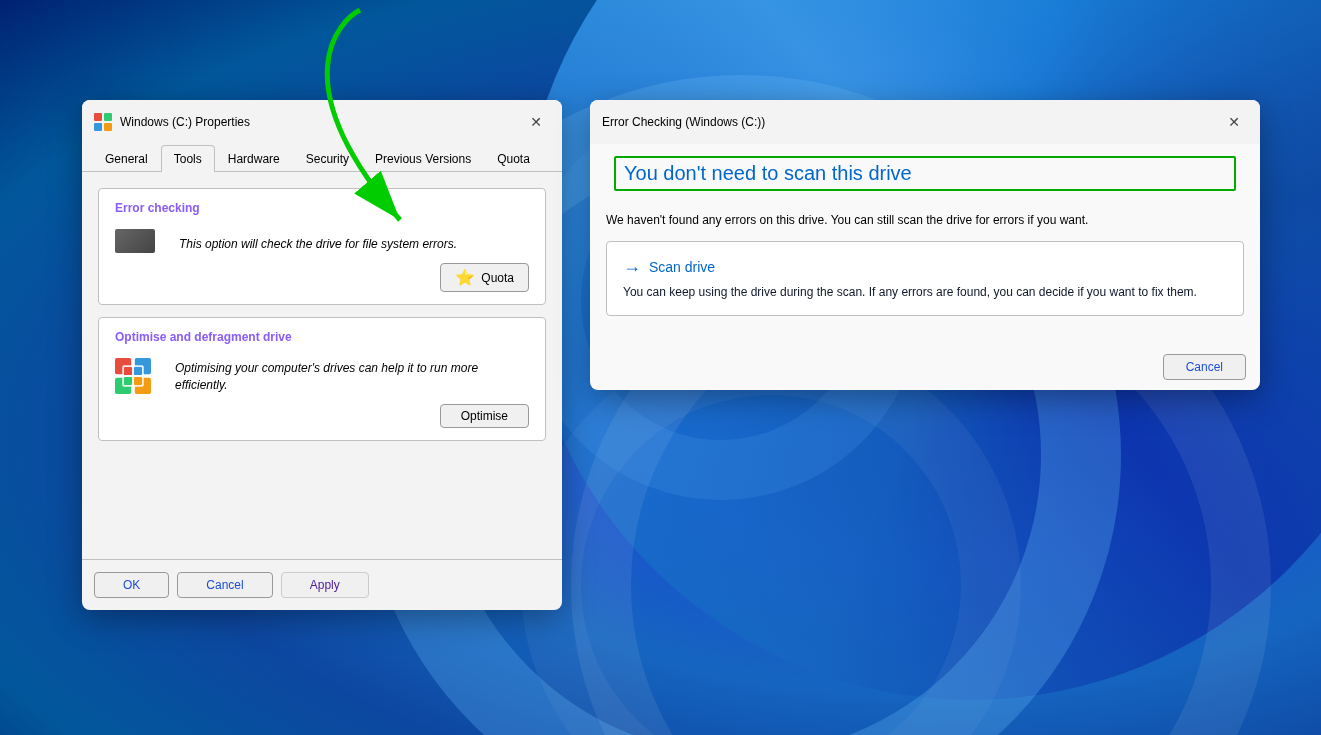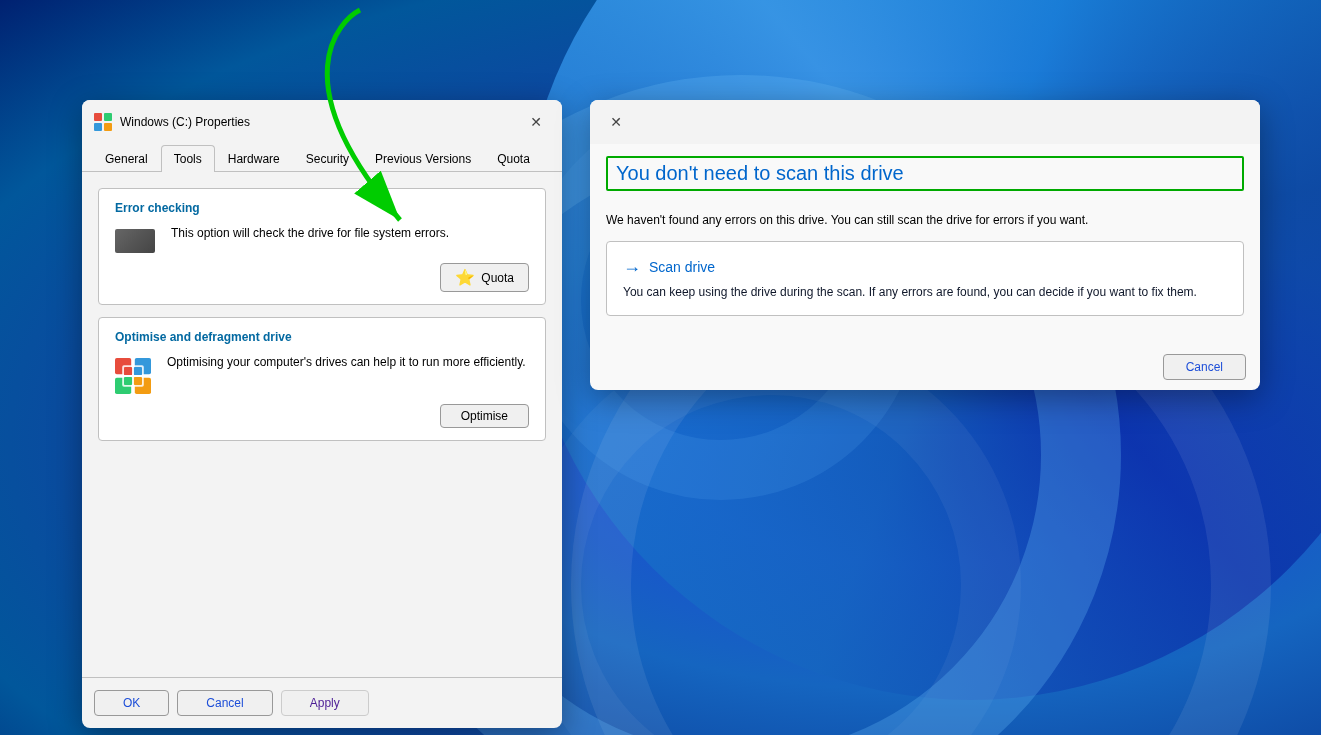--- a/index.html
+++ b/index.html
@@ -102,21 +102,21 @@
       background: transparent;
       border: none;
       flex-shrink: 0;
     }
 
     
     .properties-dialog {
       left: 82px;
       top: 100px;
       width: 480px;
-      height: 628px;
+      height: 510px;
     }
 
     .dialog-tabs {
       display: flex;
       border-bottom: 1px solid #c0c0c0;
       padding: 0 10px;
       gap: 0;
     }
 
     .dialog-tab {
@@ -149,28 +149,29 @@
       border: 1px solid #c0c0c0;
       border-radius: 4px;
       padding: 12px 16px;
       margin-bottom: 12px;
       background: #fff;
     }
 
     .section-title {
       font-size: 12px;
       font-weight: 600;
-      color: #0369a1;
+      color: #8b5cf6;
       margin-bottom: 10px;
     }
 
     .section-row {
       display: flex;
-      align-items: flex-start;
-      gap: 16px;
+      align-items: flex-end;
+      gap: 24px;
+      font-style: italic;
     }
 
     .drive-icon {
       width: 40px;
       height: 24px;
       background: linear-gradient(135deg, #666 0%, #444 100%);
       border-radius: 2px;
       flex-shrink: 0;
       margin-top: 4px;
     }
@@ -251,21 +252,21 @@
       background: #f9f9f9;
     }
 
     .no-scan-title {
       font-size: 20px;
       font-weight: 400;
       color: #0066cc;
       border: 2px solid #00aa00;
       padding: 4px 8px;
       border-radius: 2px;
-      margin: 12px 16px;
+      margin: 12px 24px;
     }
 
     .no-errors-text {
       font-size: 12px;
       color: #000;
       margin: 8px 16px 12px;
       line-height: 1.5;
     }
 
     .scan-drive-box {
@@ -417,20 +418,21 @@
   <div class="dialog-footer">
     <button class="footer-btn">OK</button>
     <button class="footer-btn">Cancel</button>
     <button class="footer-btn disabled">Apply</button>
   </div>
 </div>
 
 <div class="dialog error-dialog">
 
   <div class="dialog-titlebar">
+    <span class="title-text">Error Checking (Windows (C:))</span>
     <button class="close-btn">✕</button>
   </div>
 
   <div class="no-scan-title">You don't need to scan this drive</div>
 
   <div class="no-errors-text">We haven't found any errors on this drive. You can still scan the drive for errors if you want.</div>
 
   <div class="scan-drive-box">
     <div class="scan-drive-link">
       <span class="arrow-icon">→</span>

